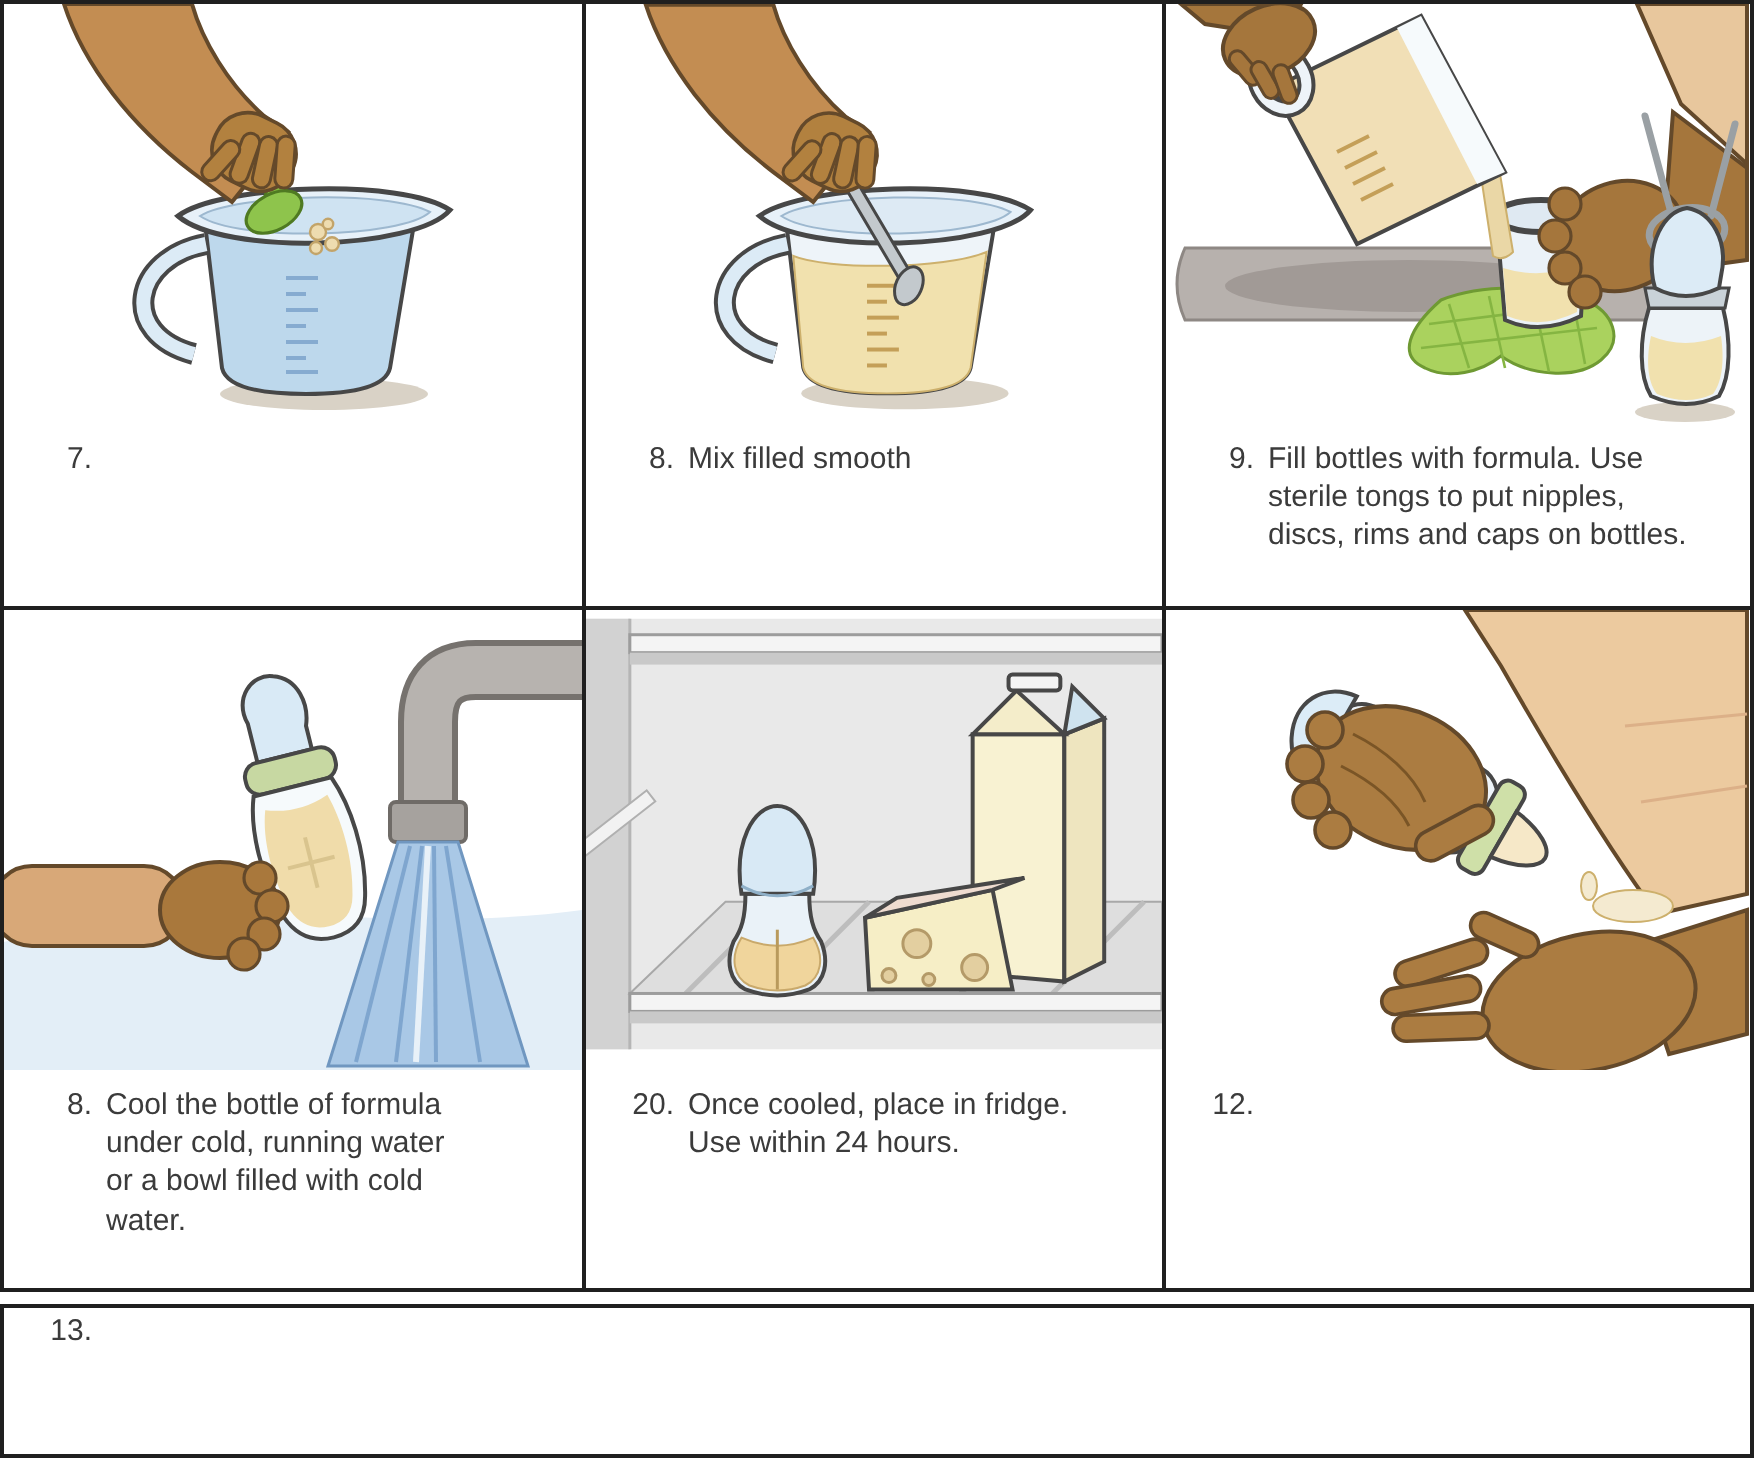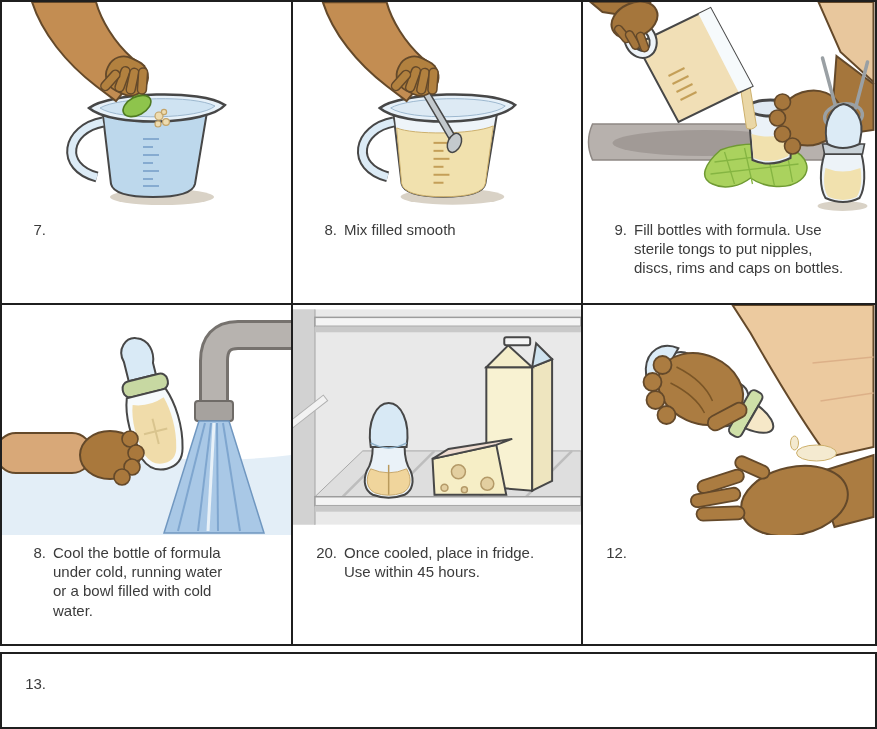--- a/index.html
+++ b/index.html
@@ -23,21 +23,21 @@
     display:flex; align-items:flex-start;
     padding:8px 8px 0 18px;
     color:#3b3b3b; font-size:15px; line-height:1.28;
   }
   .step-num { flex:0 0 26px; text-align:right; margin-right:7px; }
   .step-text { white-space:pre-line; }
   .footer {
     margin-top:6px; width:877px; height:77px;
     border:2px solid #1f1f1f; background:#fff;
     display:flex; align-items:flex-start;
-    padding:20px 14px 0 16px;
+    padding:2px 14px 0 16px;
     color:#3b3b3b; font-size:15px; line-height:1.32;
   }
   .footer .step-num { flex:0 0 28px; margin-right:12px; }
 </style>
 </head>
 <body>
 
 <div class="sheet">
   <div class="grid">
 
@@ -300,21 +300,21 @@
             <path d="M78 164 C72 174 74 184 82 188 Q96 193 110 188 C118 184 120 174 114 164 Q96 172 78 164 Z" fill="#f0d59c" stroke="#c9a96b" stroke-width="1"></path>
             <line x1="96" y1="160" x2="96" y2="190" stroke="#b99a5c" stroke-width="1.5"></line>
             <path d="M78 142 C74 116 84 98 96 98 C108 98 118 116 114 142 Z" fill="#d8e9f5" stroke="#474747" stroke-width="2"></path>
             <path d="M78 138 Q96 148 114 138" fill="none" stroke="#8fb0c8" stroke-width="1.5"></path>
           </g>
         </svg>
       </div>
       <div class="caption">
         <span class="step-num">20.</span>
         <span class="step-text">Once cooled, place in fridge.
-Use within 45 hours.</span>
+Use within 24 hours.</span>
       </div>
     </div>
 
     <div class="panel row2">
       <div class="art">
         <svg viewBox="0 0 289 230" preserveAspectRatio="xMidYMid meet">
           <g>
             <path d="M148 0 L289 0 L289 142 L244 152 C220 120 190 70 166 28 Z" fill="#ecca9f" stroke="#64492a" stroke-width="2"></path>
             <g stroke="#dcb088" stroke-width="1.5">
               <path d="M236 96 L289 88"></path>

